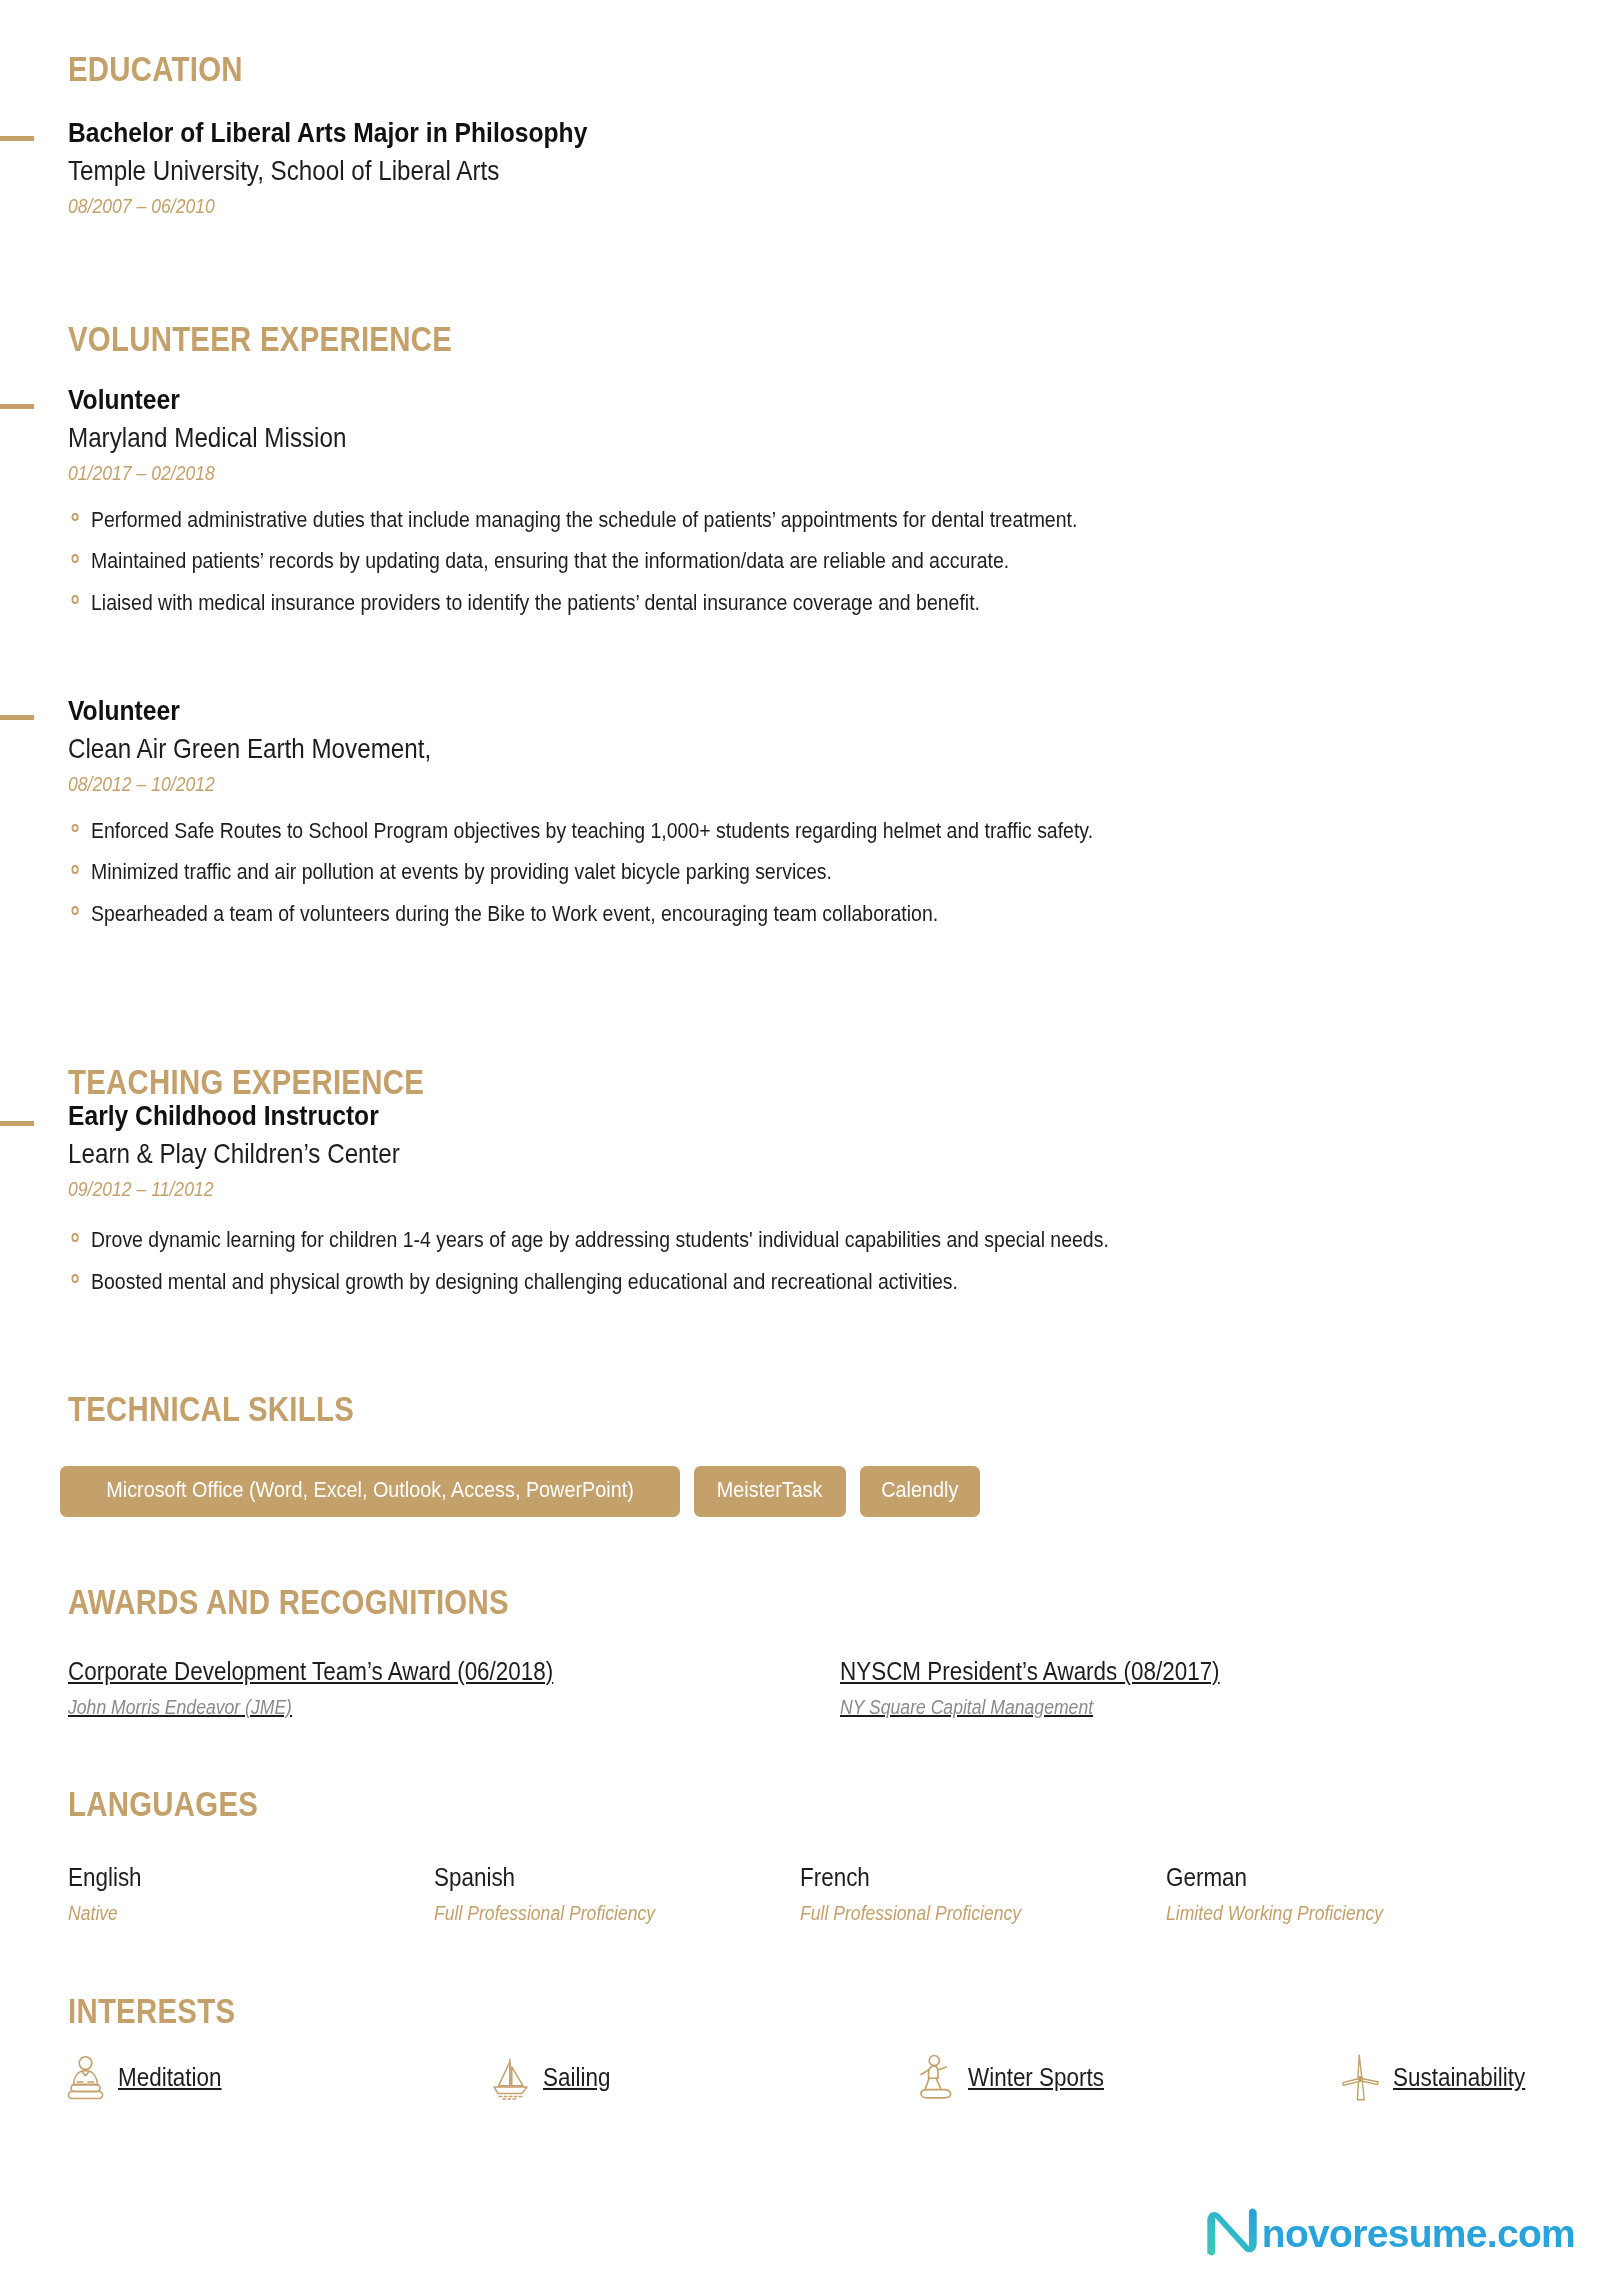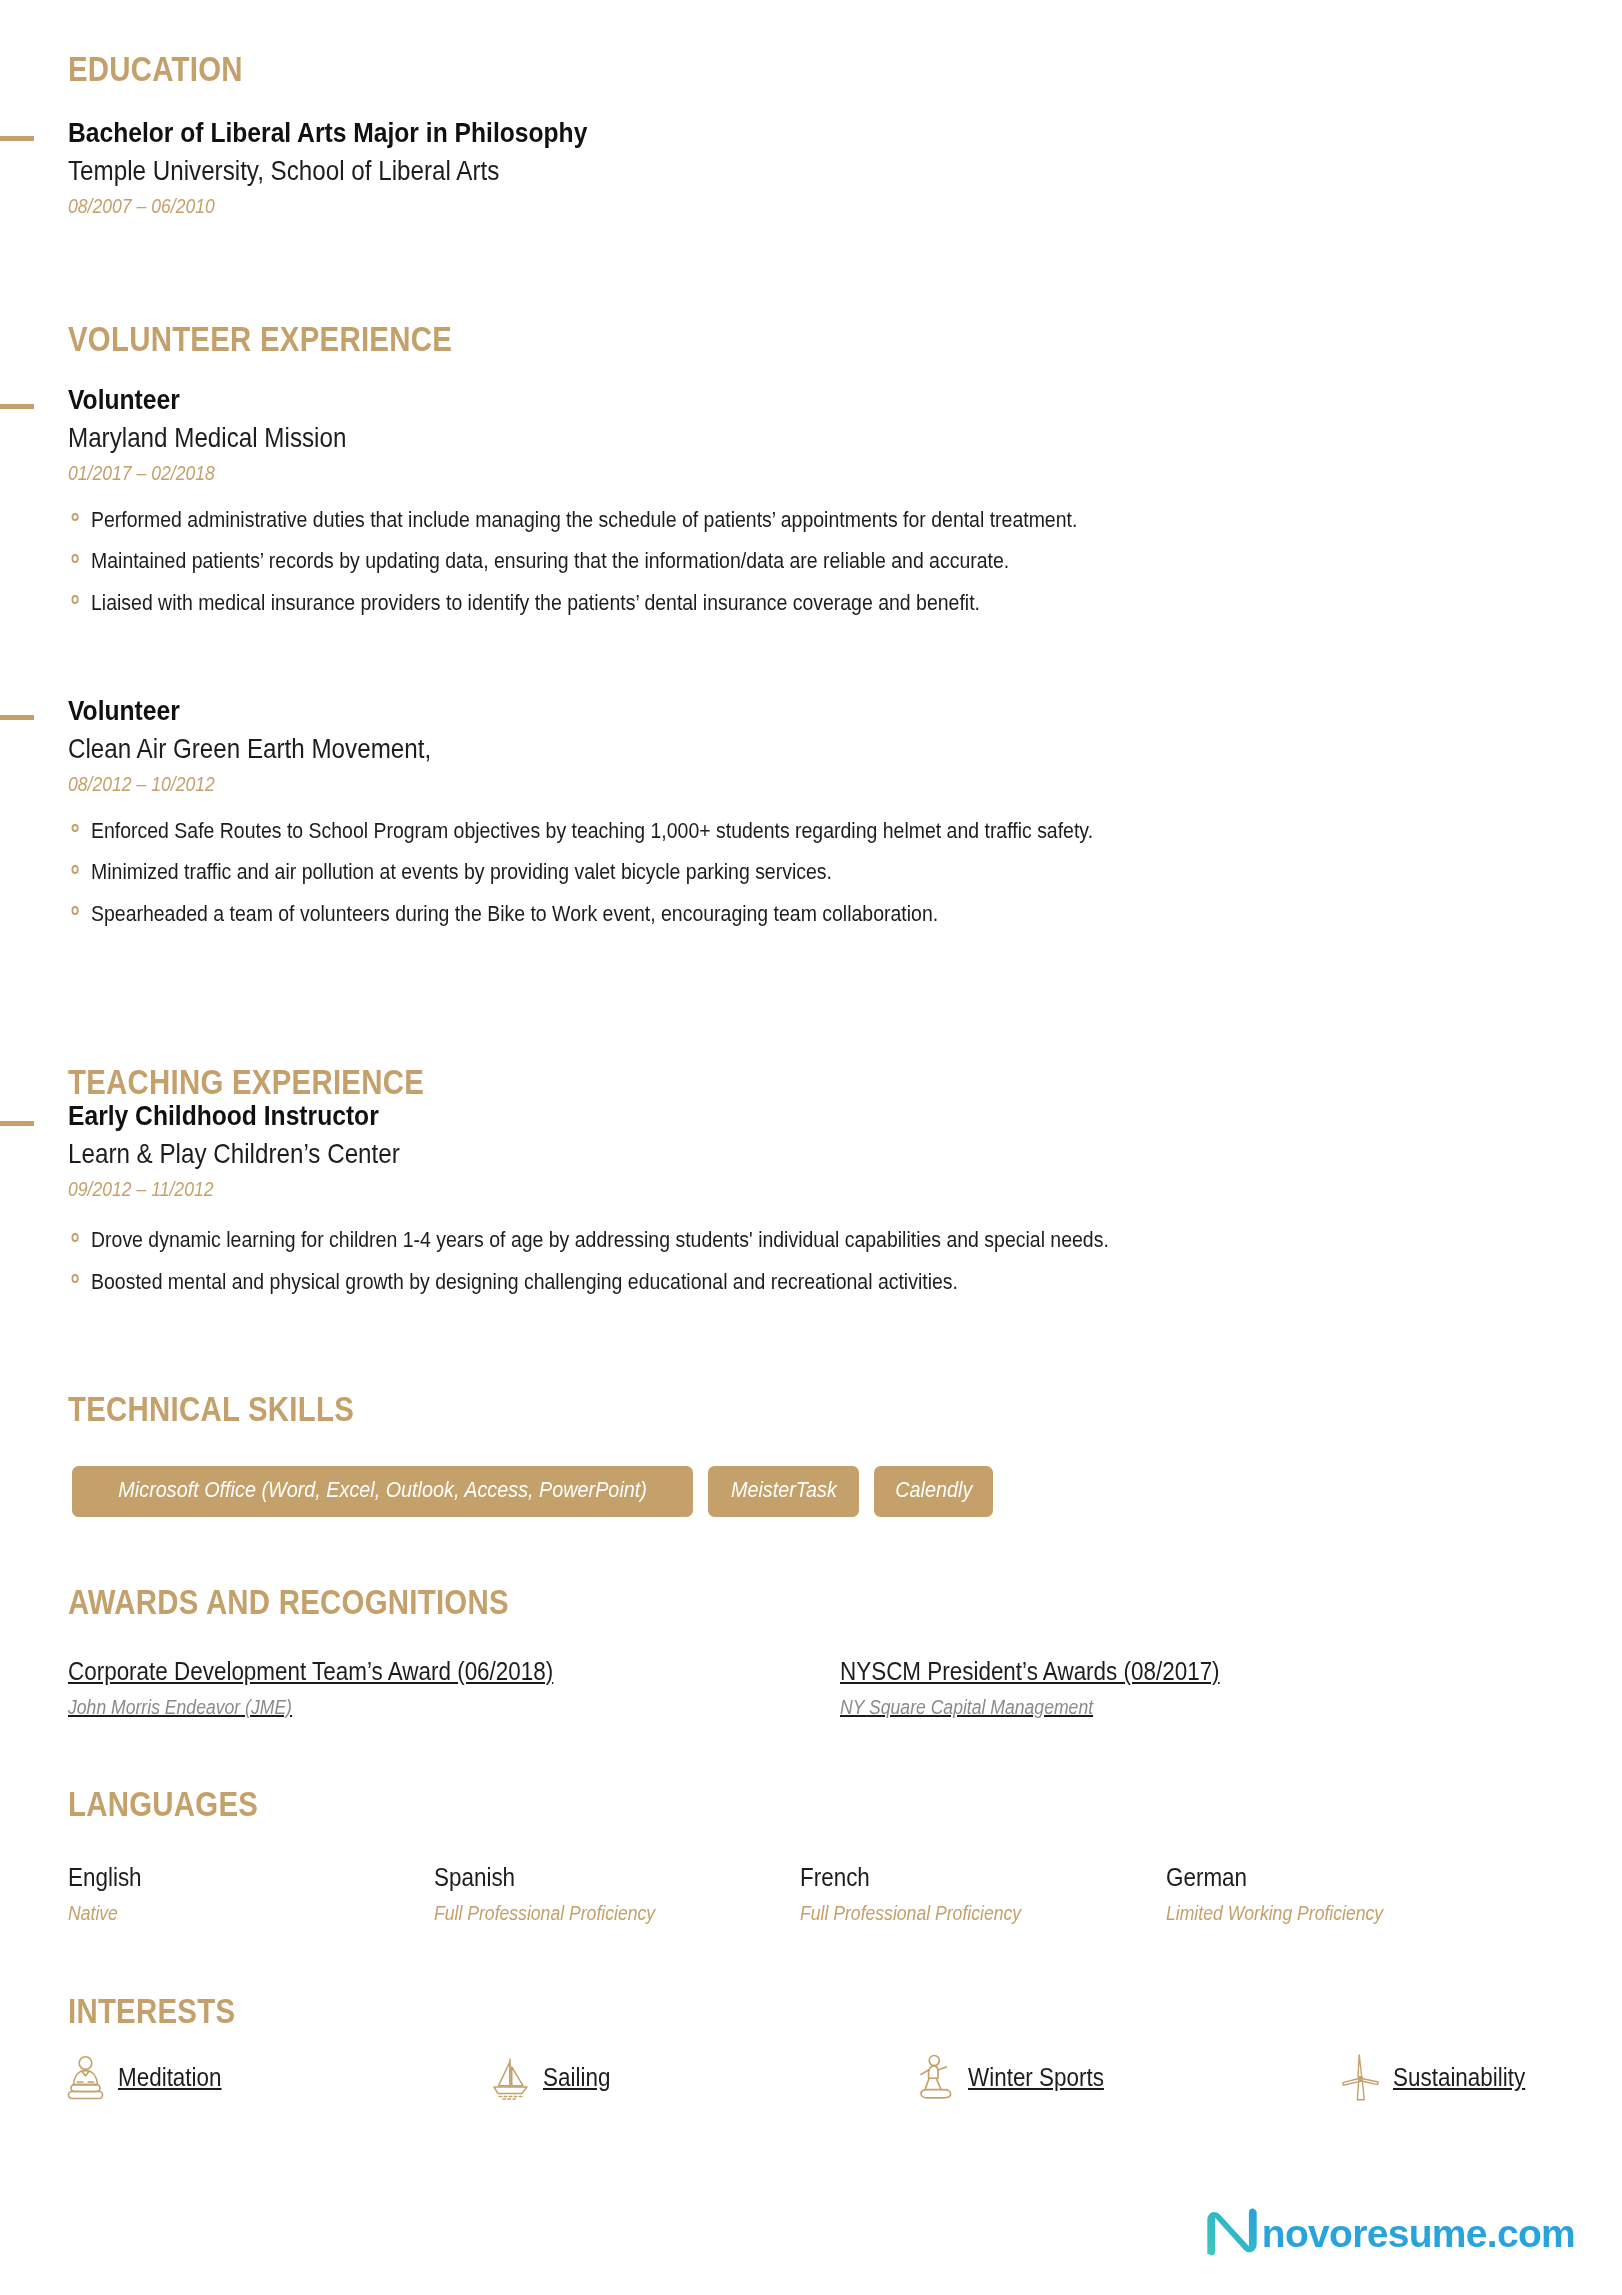--- a/index.html
+++ b/index.html
@@ -275,21 +275,21 @@
         <span class="bullet-dot"></span>
         <span>Boosted mental and physical growth by designing challenging educational and recreational activities.</span>
       </li>
     </ul>
   </div>
 
   <div style="position:absolute; left:68px; top:1391px;">
     <div class="section-heading">TECHNICAL SKILLS</div>
   </div>
 
-  <div class="tag-row" style="position:absolute; left:72px; top:1466px;font-style:italic;">
+  <div class="tag-row" style="position:absolute; left:60px; top:1466px;">
     <div class="tag">
       <span>Microsoft Office (Word, Excel, Outlook, Access, PowerPoint)</span>
     </div>
     <div class="tag">
       <span>MeisterTask</span>
     </div>
     <div class="tag">
       <span>Calendly</span>
     </div>
   </div>

